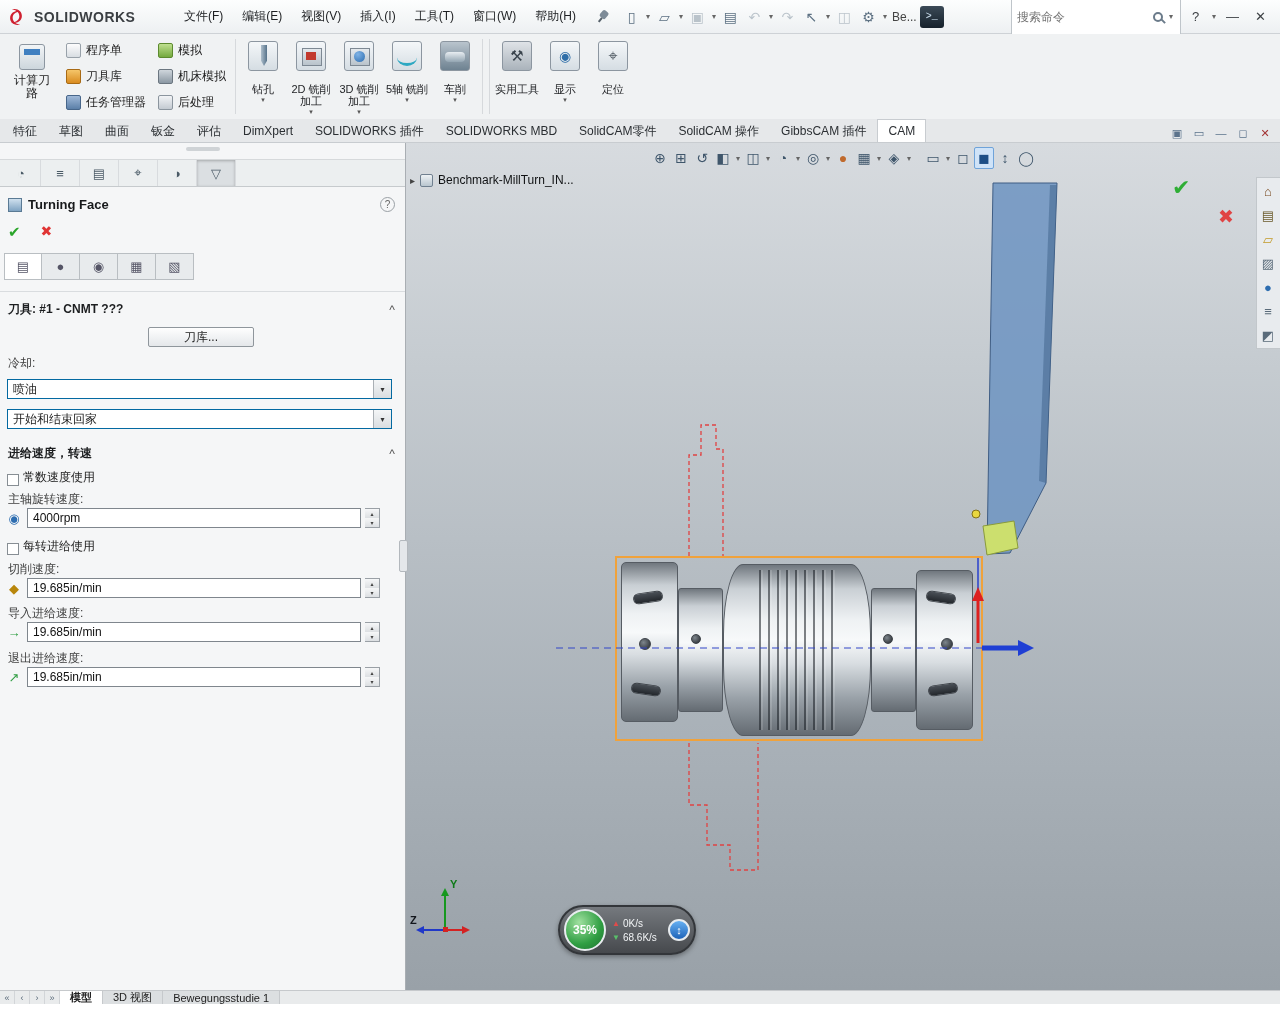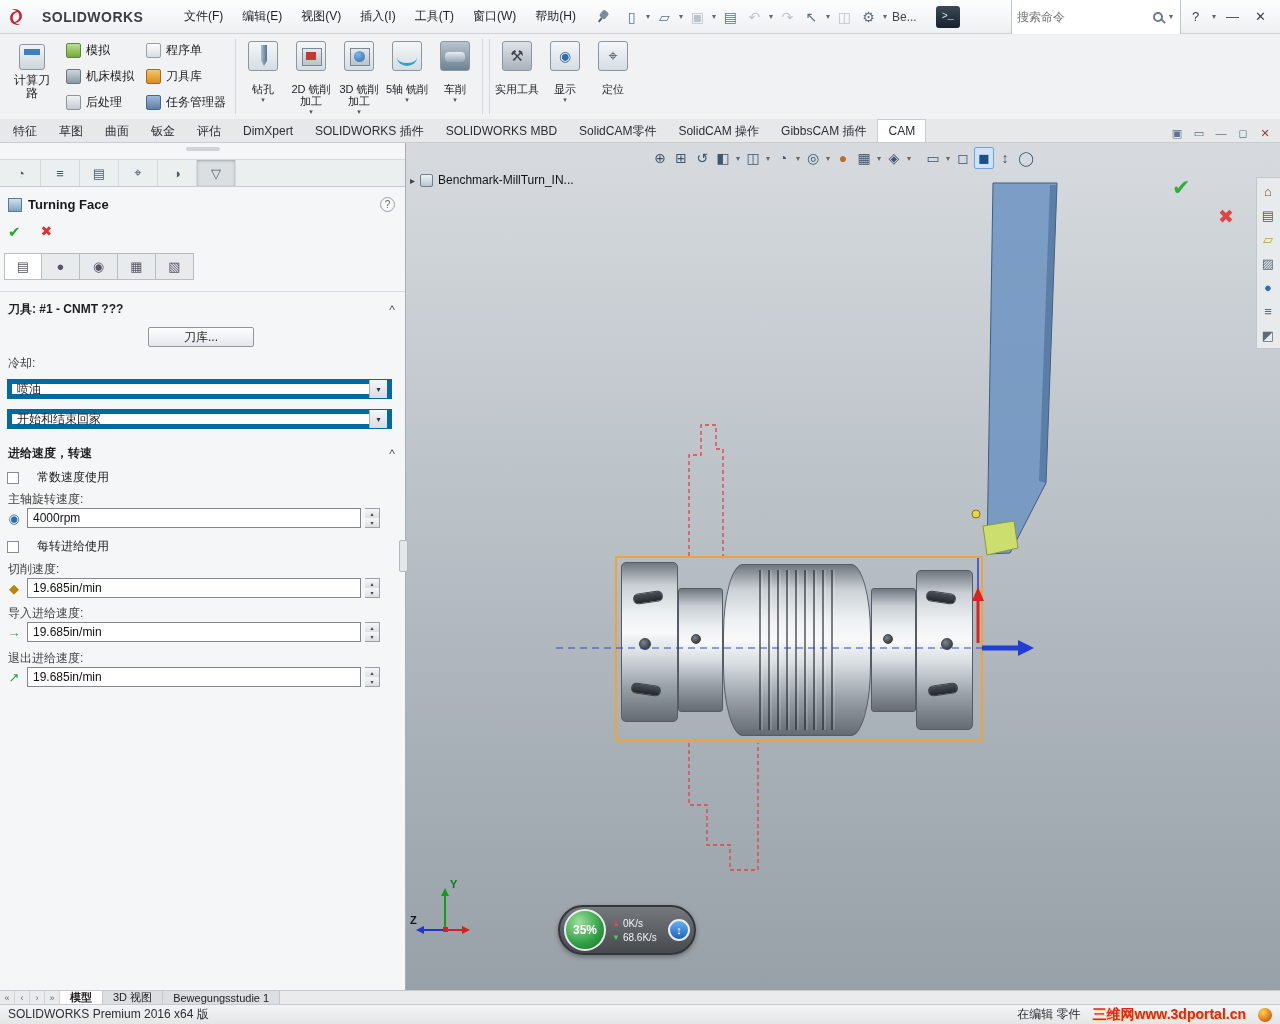--- a/index.html
+++ b/index.html
@@ -1,29 +1,29 @@
 <!DOCTYPE html>
 <html><head>
 <meta charset="utf-8">
 <style>
 *{box-sizing:border-box;margin:0;padding:0}
 body{font-family:"Liberation Sans","DejaVu Sans",sans-serif;font-size:12px;color:#222;background:#999}
 #root{position:relative;width:1280px;height:1024px;background:#fff;overflow:hidden}
 
 #titlebar{position:absolute;left:0;top:0;width:1280px;height:34px;background:linear-gradient(#fdfefe,#edf0f2);border-bottom:1px solid #ced2d6;display:flex;align-items:center;padding:0 6px;gap:1px}
-.logo{display:flex;align-items:center;gap:16px;width:168px}
+.logo{display:flex;align-items:center;gap:8px;width:168px}
 .logo b{font-size:14px;color:#3a3e42;letter-spacing:.5px}
 .menu-item{padding:4px 9px;color:#1d1f22;border-radius:2px}
 .pinic{width:13px;height:13px;position:relative;transform:rotate(40deg);margin:0 10px}
 .pinic::before{content:"";position:absolute;left:3px;top:0;width:7px;height:8px;background:#7d8b98;border-radius:2px}
 .pinic::after{content:"";position:absolute;left:6px;top:8px;width:2px;height:5px;background:#55606a}
 .qbtn{width:23px;height:23px;display:flex;align-items:center;justify-content:center;color:#5d7183;font-size:14px;border-radius:2px}
 .qbtn.dis{opacity:.38}
 .caret{font-size:8px;color:#666;width:8px;display:inline-flex;justify-content:center}
-.belbl{color:#444;margin:0 18px 0 2px}
+.belbl{color:#444;margin:0 2px 0 2px}
 #cmdwin{width:24px;height:22px;background:linear-gradient(#3b4a57,#16212b);border-radius:3px;color:#cfe3f2;font-size:10px;display:flex;align-items:center;justify-content:center;font-family:"Liberation Mono",monospace;margin-right:8px}
 #searchbox{width:170px;height:23px;border:1px solid #bfc5ca;background:#fff;display:flex;align-items:center;padding:18px 5px;gap:4px;margin-left:auto}
 #searchbox input{border:none;outline:none;flex:1;font-size:12px;color:#555;min-width:0;background:transparent}
 .mag{width:10px;height:10px;border:2px solid #6b7b8a;border-radius:50%;position:relative;flex:none}
 .mag::after{content:"";position:absolute;width:6px;height:2px;background:#6b7b8a;transform:rotate(45deg);right:-5px;bottom:-2px}
 .winbtn{width:27px;height:24px;display:flex;align-items:center;justify-content:center;color:#3c4044;font-size:13px}
 
 #ribbon{position:absolute;left:0;top:34px;width:1280px;height:85px;background:#f0f2f3;display:flex;align-items:stretch;padding:2px 0 2px 4px}
 .vsep{width:1px;background:#d6d9dc;margin:3px 3px;flex:none}
 #computeBtn{width:56px;display:flex;flex-direction:column;align-items:center;padding-top:8px;gap:4px;flex:none}
@@ -77,23 +77,23 @@
 .ok{color:#2aa52a;font-size:15px}
 .cancel{color:#e03434;font-size:14px}
 .toolstrip{position:absolute;left:4px;top:110px;display:flex}
 .tstab{width:38px;height:27px;border:1px solid #b9bec2;border-left:none;display:flex;align-items:center;justify-content:center;background:#e8ebed;font-size:13px;color:#556}
 .tstab.first{border-left:1px solid #b9bec2;background:#fff}
 .pdiv{position:absolute;left:0;right:0;height:1px;background:#d9dcdf}
 .gsec{position:absolute;left:8px;right:10px;display:flex;align-items:center;font-weight:bold;color:#1c1e20}
 .chev{margin-left:auto;color:#555;font-weight:normal}
 .btn3d{position:absolute;height:20px;background:linear-gradient(#fefefe,#e4e7ea);border:1px solid #8f969c;border-radius:2px;font-size:12px;display:flex;align-items:center;justify-content:center}
 .plabel{position:absolute;left:8px;color:#404040}
-.dd{position:absolute;left:7px;width:385px;height:20px;border:5px solid #0369a1;background:#fff;display:flex;align-items:center;padding-left:5px}
+.dd{position:absolute;left:7px;width:385px;height:20px;border:1px solid #0369a1;background:#fff;display:flex;align-items:center;padding-left:5px}
 .ddb{margin-left:auto;width:18px;height:18px;background:linear-gradient(#f4f6f7,#d9dde0);border-left:1px solid #aab0b5;display:flex;align-items:center;justify-content:center;font-size:8px;color:#333}
-.cbrow{position:absolute;left:7px;display:flex;align-items:center;gap:18px}
+.cbrow{position:absolute;left:7px;display:flex;align-items:flex-end;gap:4px}
 .cb{width:12px;height:12px;border:1px solid #878e94;background:#fff;flex:none}
 .inrow{position:absolute;left:5px;display:flex;align-items:center;gap:4px}
 .fldic{width:18px;height:18px;display:flex;align-items:center;justify-content:center;font-size:13px;flex:none}
 .fld{width:334px;height:20px;border:1px solid #7f868d;background:#fff;display:flex;align-items:center}
 .fld input{border:none;outline:none;width:100%;padding-left:5px;font-size:12px;color:#111;background:transparent}
 .spin{width:15px;height:20px;border:1px solid #9aa0a6;border-left:none;display:flex;flex-direction:column}
 .spin span{flex:1;display:flex;align-items:center;justify-content:center;font-size:6px;background:linear-gradient(#f6f7f8,#dcdfe2);color:#444}
 #splitter{position:absolute;left:399px;top:540px;width:9px;height:32px;background:#e4e7ea;border:1px solid #b3b8bd;border-radius:2px;z-index:5}
 
 #viewport{position:absolute;left:406px;top:143px;width:874px;height:847px;background:linear-gradient(180deg,#d7dbdf 0%,#c6ccd1 25%,#a9b1b8 70%,#99a1a8 100%);overflow:hidden}
@@ -196,44 +196,44 @@
     <span class="winbtn">✕</span>
   </div>
 
   <div id="ribbon">
     <div id="computeBtn">
       <div class="bi-calc"></div>
       <div class="lbl">计算刀路</div>
     </div>
     <div class="sbcol">
       <div class="sbtn">
+          <span class="si si-prog"></span>
+          <span>程序单</span>
+        </div>
+      <div class="sbtn">
+          <span class="si si-tool"></span>
+          <span>刀具库</span>
+        </div>
+      <div class="sbtn">
+          <span class="si si-task"></span>
+          <span>任务管理器</span>
+        </div>
+    </div>
+    <div class="sbcol">
+      <div class="sbtn">
           <span class="si si-sim"></span>
           <span>模拟</span>
         </div>
       <div class="sbtn">
           <span class="si si-mach"></span>
           <span>机床模拟</span>
         </div>
       <div class="sbtn">
           <span class="si si-post"></span>
           <span>后处理</span>
-        </div>
-    </div>
-    <div class="sbcol">
-      <div class="sbtn">
-          <span class="si si-prog"></span>
-          <span>程序单</span>
-        </div>
-      <div class="sbtn">
-          <span class="si si-tool"></span>
-          <span>刀具库</span>
-        </div>
-      <div class="sbtn">
-          <span class="si si-task"></span>
-          <span>任务管理器</span>
         </div>
     </div>
     <div class="vsep"></div>
     <div class="bigbtn">
       <div class="bigicon bi-drill"></div>
       <div class="biglabel">钻孔</div>
       <span class="bcaret">▾</span>
     </div>
     <div class="bigbtn">
       <div class="bigicon bi-2d"></div>
@@ -507,22 +507,14 @@
   <div id="modeltabs">
     <span class="navb">«</span>
     <span class="navb">‹</span>
     <span class="navb">›</span>
     <span class="navb">»</span>
     <div class="mtab active">模型</div>
     <div class="mtab">3D 视图</div>
     <div class="mtab">Bewegungsstudie 1</div>
   </div>
 
-  <div id="statusbar">
-    <span>SOLIDWORKS Premium 2016 x64 版</span>
-    <div class="sright">
-      <span>在编辑 零件</span>
-      <span class="wm">三维网www.3dportal.cn</span>
-      <span class="wmic"></span>
-    </div>
-  </div>
 
 </div>
 
 </body></html>

